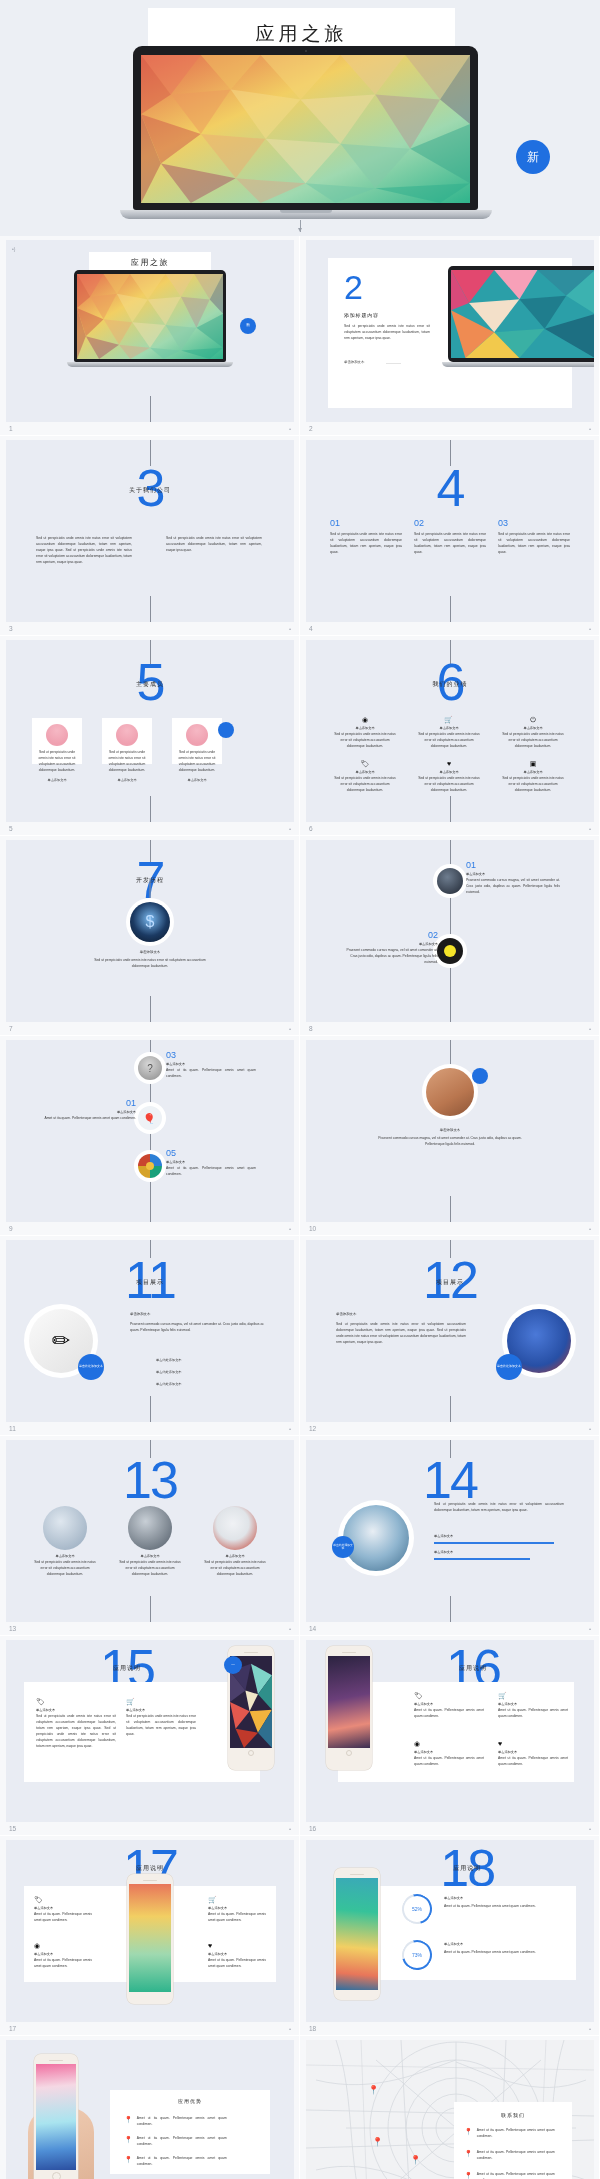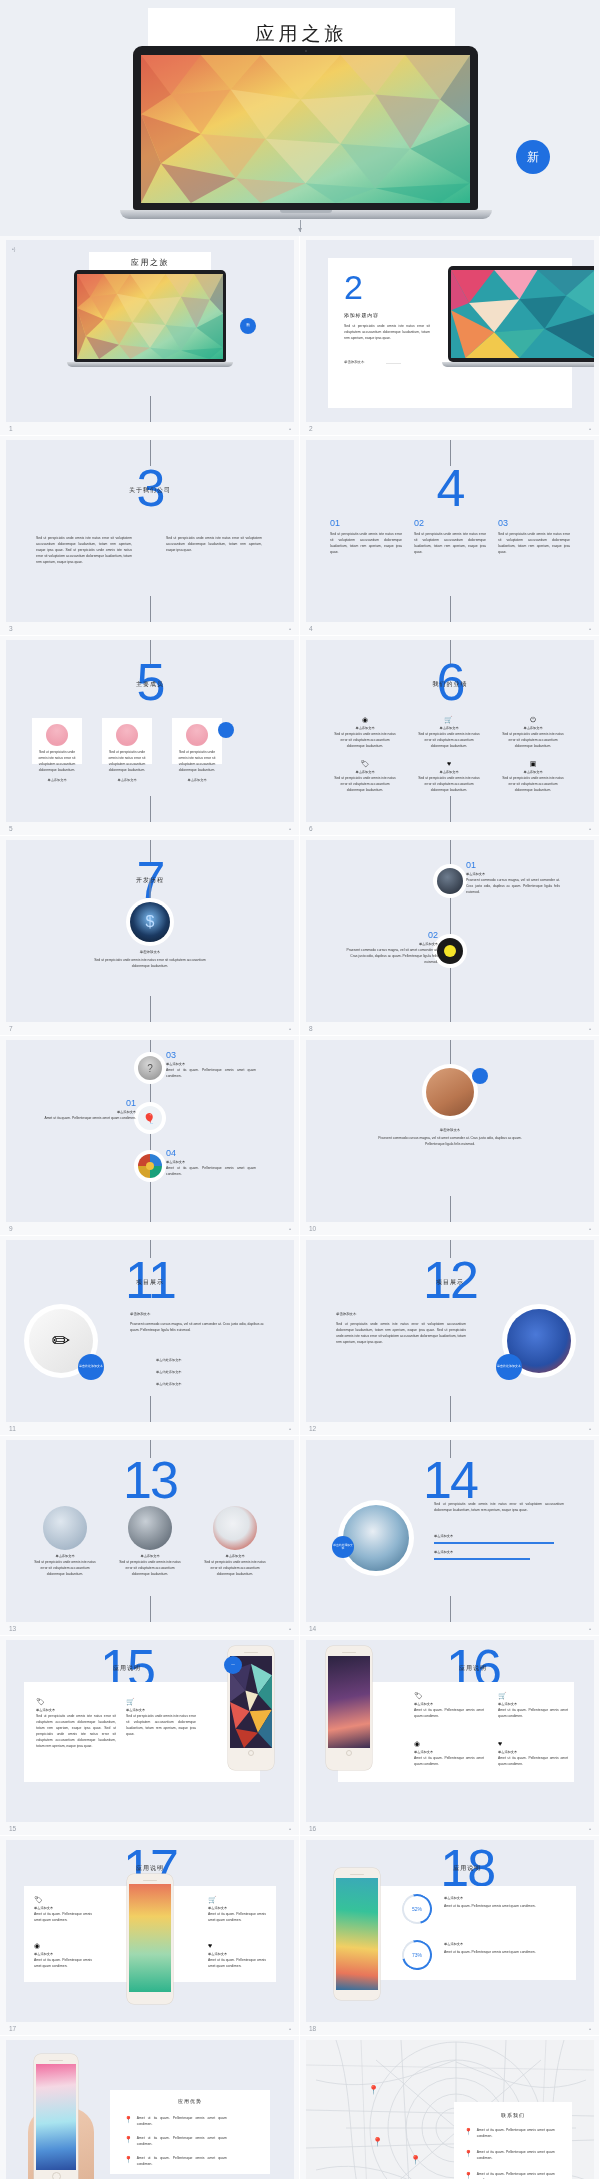--- a/index.html
+++ b/index.html
@@ -519,21 +519,21 @@
             <div style="font-size:3.2px;color:#222;margin-top:2px;">单击添加文本</div>
             <div class="lorem" style="margin-top:2px;text-align:right;">Amet ut ita quam. Pellentesque omnis amet quam condimen.</div>
           </div>
 
           <div class="ring" style="position:absolute;left:50%;top:112px;transform:translateX(-50%);width:28px;height:28px;">
             <div class="circ-img" style="width:24px;height:24px;background:conic-gradient(#2d7fd6 0 25%, #18a07a 0 50%, #d6a32a 0 75%, #c9452f 0 100%);display:flex;align-items:center;justify-content:center;">
               <div style="width:8px;height:8px;border-radius:50%;background:#f0c040;"></div>
             </div>
           </div>
           <div style="position:absolute;left:160px;top:108px;">
-            <div class="idx">04</div>
+            <div class="idx">05</div>
             <div style="font-size:3.2px;color:#222;margin-top:2px;">单击添加文本</div>
             <div class="lorem" style="width:90px;margin-top:2px;">Amet ut ita quam. Pellentesque omnis amet quam condimen.</div>
           </div>
         </div>
         <div class="meta">
           <span class="num">9</span>
           <span class="dot">•</span>
         </div>
       </div>
 

